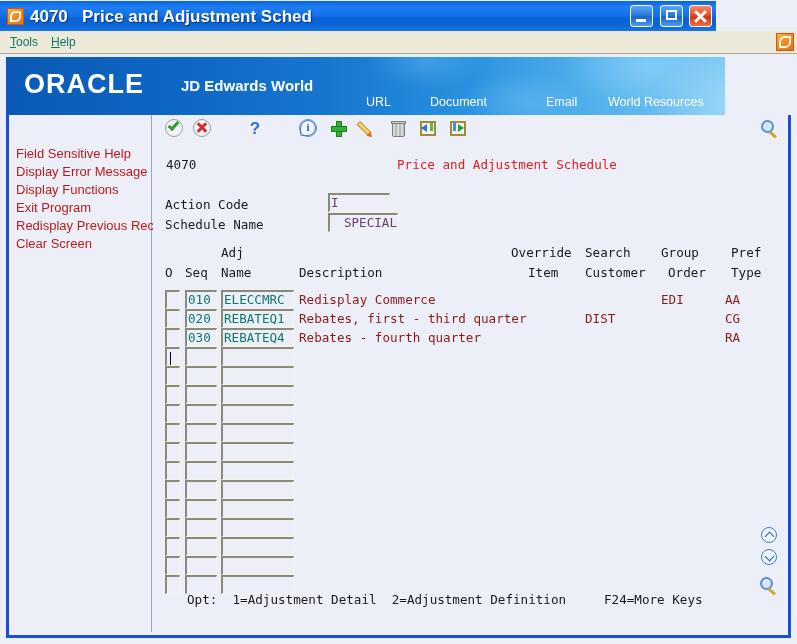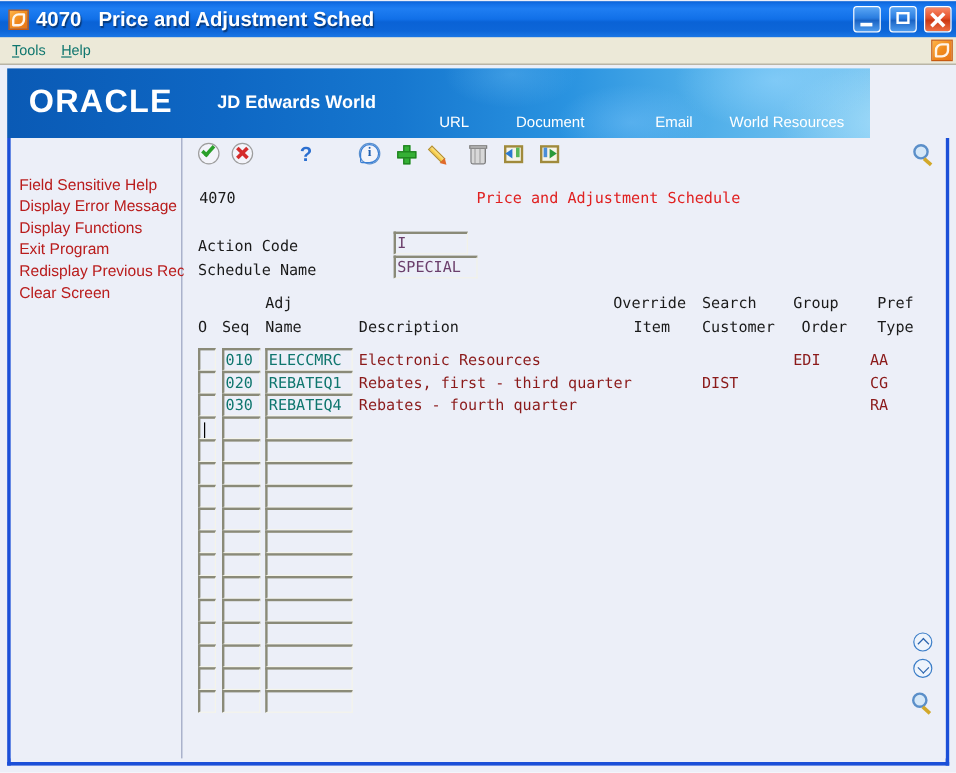--- a/index.html
+++ b/index.html
@@ -15,21 +15,21 @@
     width: 797px;
     height: 644px;
     overflow: hidden;
     background: #eceff8;
   }
 
   
   .titlebar {
     position: absolute;
     left: 0; top: 1px;
-    width: 797px; height: 31px;
+    width: 716px; height: 31px;
     background: linear-gradient(to bottom,
         #0a62d6 0%, #1471e8 8%, #1f7ef2 20%,
         #1170e8 48%, #0a62d6 56%, #0d66d8 80%, #1c79e8 100%);
     border-bottom: 1px solid #0044a8;
   }
   .tb-icon {
     position: absolute;
     left: 7px; top: 7px;
     width: 17px; height: 17px;
     background: linear-gradient(135deg,#ffb44a 0%, #f08a1c 50%, #e8741a 100%);
@@ -410,21 +410,21 @@
     border-bottom: 1px solid #f2f2e8;
     box-sizing: border-box;
     color: #6b3f6b;
     font-family: "DejaVu Sans Mono", monospace;
     font-size: 12.6px;
     white-space: pre;
     padding-left: 1px;
     overflow: hidden;
   }
   .fld-action { left: 175px; top: 78px; width: 62px; height: 19px; line-height: 15px; }
-  .fld-sched  { left: 175px; top: 98px; width: 70px; height: 19px; line-height: 15px; }
+  .fld-sched  { left: 175px; top: 98px; width: 70px; height: 19px; line-height: 15px; text-align: right; }
   .fld-desc   { left: 250px; top: 98px; width: 212px; height: 19px; line-height: 15px; }
 
   
   .colhdr {
     position: absolute;
     color: #1a1a1a;
     font-family: "DejaVu Sans Mono", monospace;
     font-size: 12.6px;
     white-space: pre;
   }
@@ -618,21 +618,21 @@
       <div class="colhdr" style="left:375px; top:150px">Item</div>
       <div class="colhdr" style="left:432px; top:150px">Customer</div>
       <div class="colhdr" style="left:515px; top:150px">Order</div>
       <div class="colhdr" style="left:578px; top:150px">Type</div>
 
       <div class="grid" id="grid-body">
           <div class="growrap">
             <div class="cell-o cellbox"></div>
             <div class="cell-seq cellbox">010</div>
             <div class="cell-adj cellbox">ELECCMRC</div>
-            <div class="rowtext rt-desc">Electronic Resources</div>
+            <div class="rowtext rt-desc">Redisplay Commerce</div>
             <div class="rowtext rt-grp">EDI</div>
             <div class="rowtext rt-pref">AA</div>
           </div>
           <div class="growrap">
             <div class="cell-o cellbox"></div>
             <div class="cell-seq cellbox">020</div>
             <div class="cell-adj cellbox">REBATEQ1</div>
             <div class="rowtext rt-desc">Rebates, first - third quarter</div>
             <div class="rowtext rt-cust">DIST</div>
             <div class="rowtext rt-pref">CG</div>
@@ -704,20 +704,21 @@
             <div class="cell-seq cellbox"></div>
             <div class="cell-adj cellbox"></div>
           </div>
           <div class="growrap">
             <div class="cell-o cellbox"></div>
             <div class="cell-seq cellbox"></div>
             <div class="cell-adj cellbox"></div>
           </div>
         </div>
 
+      <div class="footer">Opt:  1=Adjustment Detail  2=Adjustment Definition     F24=More Keys</div>
 
       <div class="circbtn up" style="left:608px; top:412px"></div>
       <div class="circbtn down" style="left:608px; top:434px"></div>
       <div class="magnifier" style="left:607px; top:462px">
         <span class="mg-lens"></span>
           <span class="mg-hdl"></span>
       </div>
 
     </div>
   </div>

